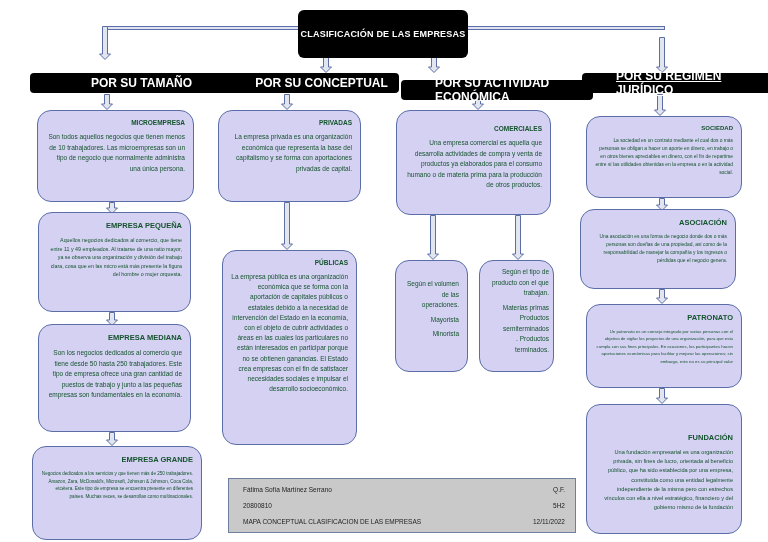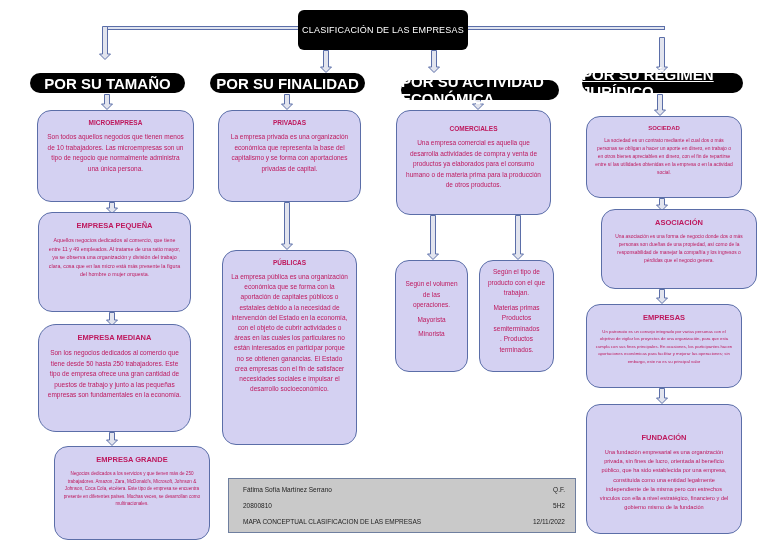--- a/index.html
+++ b/index.html
@@ -1,20 +1,20 @@
 <!DOCTYPE html>
 <html><head>
 <meta charset="utf-8">
 <style>
   html,body{margin:0;padding:0;}
   body{width:768px;height:542px;background:#ffffff;position:relative;overflow:hidden;font-family:"Liberation Sans",sans-serif;}
   .abs{position:absolute;}
-  .title{left:298px;top:10px;width:170px;height:40px;background:#000;border-radius:6px;color:#fff;font-weight:normal;font-size:9px;display:flex;align-items:center;justify-content:center;letter-spacing:0.2px;}
-  .cat{height:20px;background:#000;border-radius:10px;color:#fff;font-weight:bold;font-size:15px;display:flex;align-items:center;justify-content:center;}
-  .box{background:#d4d1f2;border:1.5px solid #5b6ea8;border-radius:14px;box-sizing:border-box;text-align:center;color:#be185d;padding:6px 8px;overflow:hidden;}
+  .title{left:298px;top:10px;width:170px;height:48px;background:#000;border-radius:6px;color:#fff;font-weight:bold;font-size:9px;display:flex;align-items:center;justify-content:center;letter-spacing:0.2px;}
+  .cat{height:20px;background:#000;border-radius:4px;color:#fff;font-weight:bold;font-size:12px;display:flex;align-items:center;justify-content:center;padding-left:34px;}
+  .box{background:#d4d1f2;border:1.5px solid #5b6ea8;border-radius:14px;box-sizing:border-box;text-align:right;color:#14532d;padding:6px 8px;overflow:hidden;}
   .box .h{font-weight:bold;font-size:6.5px;margin-bottom:6px;margin-top:2px;}
   .box .h.big{font-size:7.5px;}
   .box .t{font-size:6.5px;line-height:10.5px;}
   .box .t.sm{font-size:5.3px;line-height:8.6px;}
   .box .t.xs{font-size:4.6px;line-height:7.6px;}
   .line-h{height:4px;background:#dfe3ef;border:1px solid #5b6ea8;box-sizing:border-box;}
   .arrow{width:12px;}
   .arrow svg{display:block;}
   .footer{left:228px;top:478px;width:348px;height:55px;background:#c9c9c9;border:1.5px solid #6f7f9f;box-sizing:border-box;font-size:6.5px;color:#222;}
   .frow{display:flex;justify-content:space-between;padding:0 10px 0 14px;height:16px;align-items:center;}
@@ -109,37 +109,37 @@
     <div class="abs arrow" style="left: 656px; top: 388px;">
       <svg width="12" height="16" viewBox="0 0 12 16">
         <path d="M3.5 0.5 H8.5 V10 H11.5 L6 15.5 L0.5 10 H3.5 Z" fill="#e2e4ee" stroke="#5b6ea8" stroke-width="1"></path>
       </svg>
     </div>
   </div>
 
 <div class="abs title">CLASIFICACIÓN DE LAS EMPRESAS</div>
 
 <div class="abs cat" style="left:30px;top:73px;width:155px;">POR SU TAMAÑO</div>
-<div class="abs cat" style="left:210px;top:73px;width:155px;">POR SU FINALIDAD</div>
+<div class="abs cat" style="left:210px;top:73px;width:155px;">POR SU CONCEPTUAL</div>
 <div class="abs cat" style="left:401px;top:73px;width:158px;margin-top:7px;">POR SU ACTIVIDAD ECONÓMICA</div>
 <div class="abs cat" style="left:582px;top:73px;width:161px;text-decoration:underline;">POR SU RÉGIMEN JURÍDICO</div>
 
 <div class="abs box" style="left:37px;top:110px;width:157px;height:92px;">
   <div class="h">MICROEMPRESA</div>
   <div class="t">Son todos aquellos negocios que tienen menos de 10 trabajadores. Las microempresas son un tipo de negocio que normalmente administra una única persona.</div>
 </div>
 <div class="abs box" style="left:38px;top:212px;width:153px;height:100px;">
   <div class="h big">EMPRESA PEQUEÑA</div>
   <div class="t sm">Aquellos negocios dedicados al comercio, que tiene entre 11 y 49 empleados. Al tratarse de una ratio mayor, ya se observa una organización y división del trabajo clara, cosa que en las micro está más presente la figura del hombre o mujer orquesta.</div>
 </div>
-<div class="abs box" style="left:38px;top:324px;width:153px;height:108px;border-radius:18px;">
+<div class="abs box" style="left:38px;top:324px;width:153px;height:108px;">
   <div class="h big">EMPRESA MEDIANA</div>
   <div class="t">Son los negocios dedicados al comercio que tiene desde 50 hasta 250 trabajadores. Este tipo de empresa ofrece una gran cantidad de puestos de trabajo y junto a las pequeñas empresas son fundamentales en la economía.</div>
 </div>
-<div class="abs box" style="left:54px;top:446px;width:156px;height:94px;">
+<div class="abs box" style="left:32px;top:446px;width:170px;height:94px;">
   <div class="h big">EMPRESA GRANDE</div>
   <div class="t xs">Negocios dedicados a los servicios y que tienen más de 250 trabajadores. Amazon, Zara, McDonald's, Microsoft, Johnson &amp; Johnson, Coca Cola, etcétera. Este tipo de empresa se encuentra presente en diferentes países. Muchas veces, se desarrollan como multinacionales.</div>
 </div>
 
 <div class="abs box" style="left:218px;top:110px;width:143px;height:92px;">
   <div class="h">PRIVADAS</div>
   <div class="t">La empresa privada es una organización económica que representa la base del capitalismo y se forma con aportaciones privadas de capital.</div>
 </div>
 <div class="abs box" style="left:222px;top:250px;width:135px;height:195px;">
   <div class="h">PÚBLICAS</div>
@@ -158,26 +158,26 @@
 <div class="abs box" style="left:479px;top:260px;width:75px;height:112px;padding:6px 4px;">
   <div class="t">Según el tipo de producto con el que trabajan.</div>
   <div class="t" style="margin-top:4px;">Materias primas Productos semiterminados</div>
   <div class="t">. Productos terminados.</div>
 </div>
 
 <div class="abs box" style="left:586px;top:116px;width:156px;height:82px;">
   <div class="h" style="font-size:6px;">SOCIEDAD</div>
   <div class="t xs" style="font-size:4.9px;line-height:8px;">La sociedad es un contrato mediante el cual dos o más personas se obligan a hacer un aporte en dinero, en trabajo o en otros bienes apreciables en dinero, con el fin de repartirse entre sí las utilidades obtenidas en la empresa o en la actividad social.</div>
 </div>
-<div class="abs box" style="left:601px;top:209px;width:156px;height:80px;">
+<div class="abs box" style="left:580px;top:209px;width:156px;height:80px;">
   <div class="h big">ASOCIACIÓN</div>
   <div class="t xs" style="font-size:4.9px;line-height:8px;">Una asociación es una forma de negocio donde dos o más personas son dueñas de una propiedad, así como de la responsabilidad de manejar la compañía y los ingresos o pérdidas que el negocio genera.</div>
 </div>
 <div class="abs box" style="left:586px;top:304px;width:156px;height:84px;">
-  <div class="h big">EMPRESAS</div>
+  <div class="h big">PATRONATO</div>
   <div class="t xs" style="font-size:4.3px;line-height:7.4px;">Un patronato es un consejo integrado por varias personas con el objetivo de vigilar los proyectos de una organización, para que esta cumpla con sus fines principales. En ocasiones, los participantes hacen aportaciones económicas para facilitar y mejorar las operaciones; sin embargo, este no es su principal valor</div>
 </div>
 <div class="abs box" style="left:586px;top:404px;width:156px;height:130px;padding-top:26px;">
   <div class="h big">FUNDACIÓN</div>
   <div class="t sm" style="font-size:5.6px;line-height:9.2px;">Una fundación empresarial es una organización privada, sin fines de lucro, orientada al beneficio público, que ha sido establecida por una empresa, constituida como una entidad legalmente independiente de la misma pero con estrechos vínculos con ella a nivel estratégico, financiero y del gobierno mismo de la fundación</div>
 </div>
 
 <div class="abs footer">
   <div class="frow" style="margin-top:2px;">
     <span>Fátima Sofía Martínez Serrano</span>

